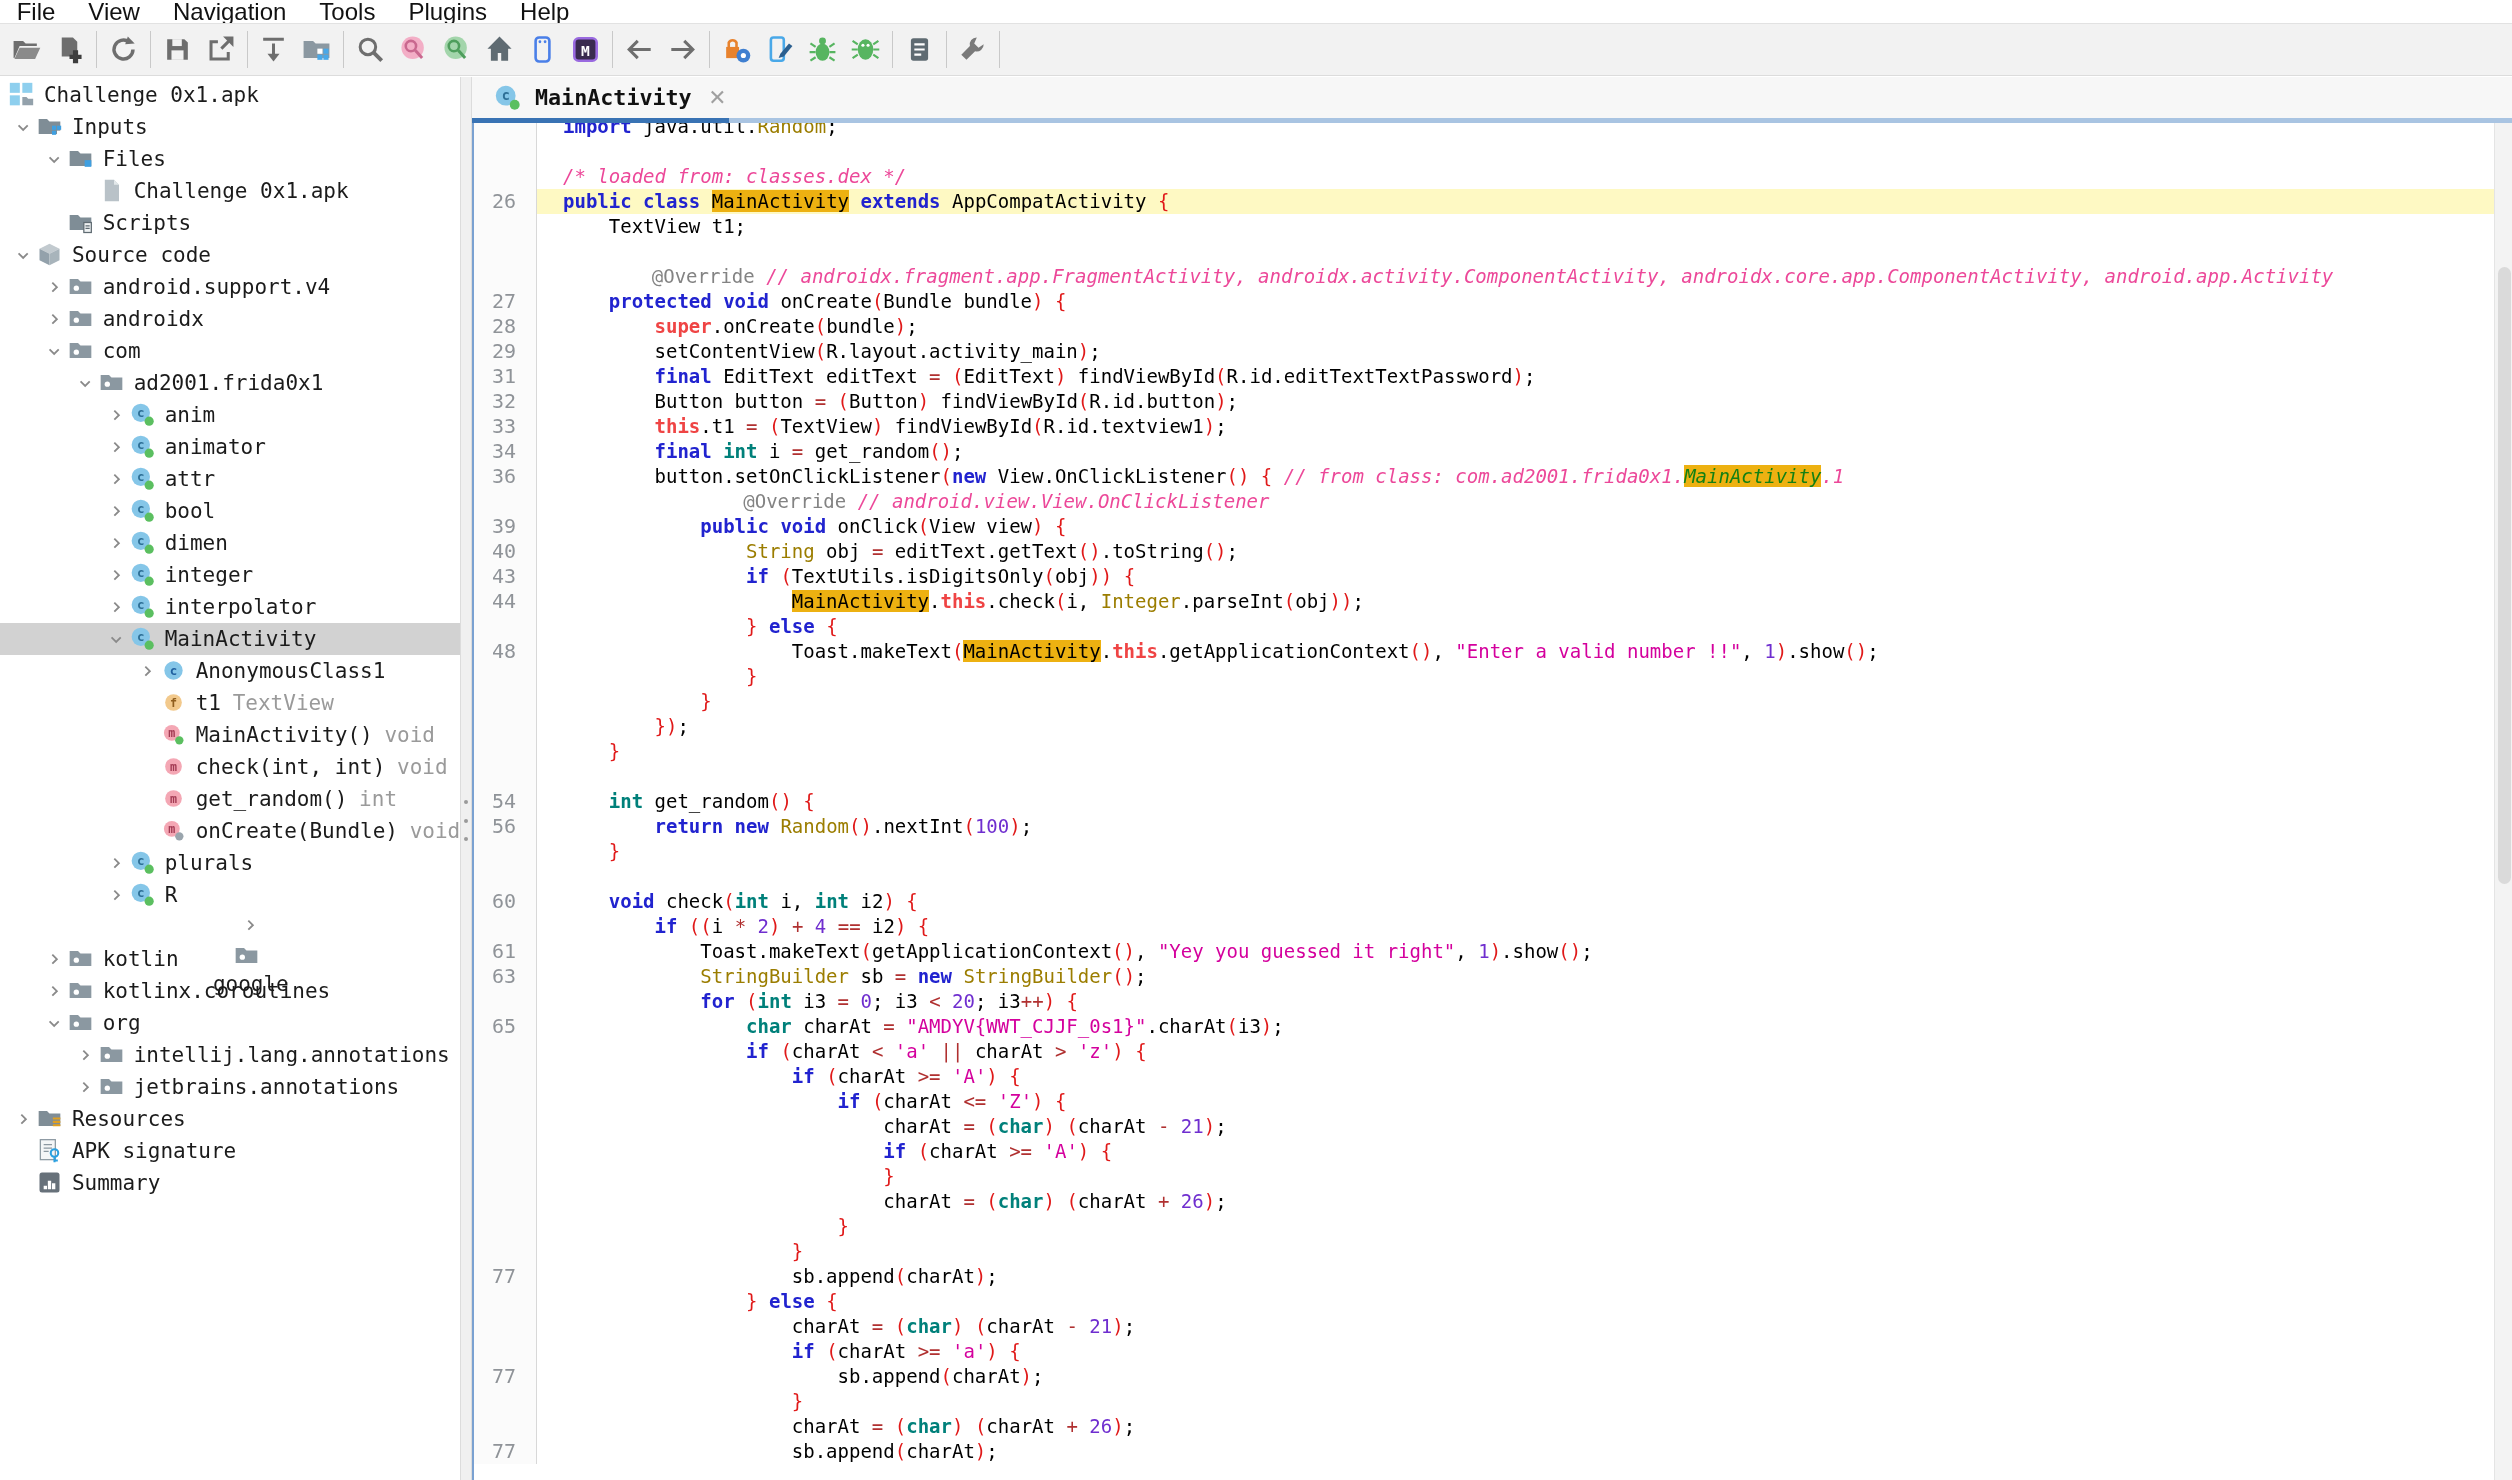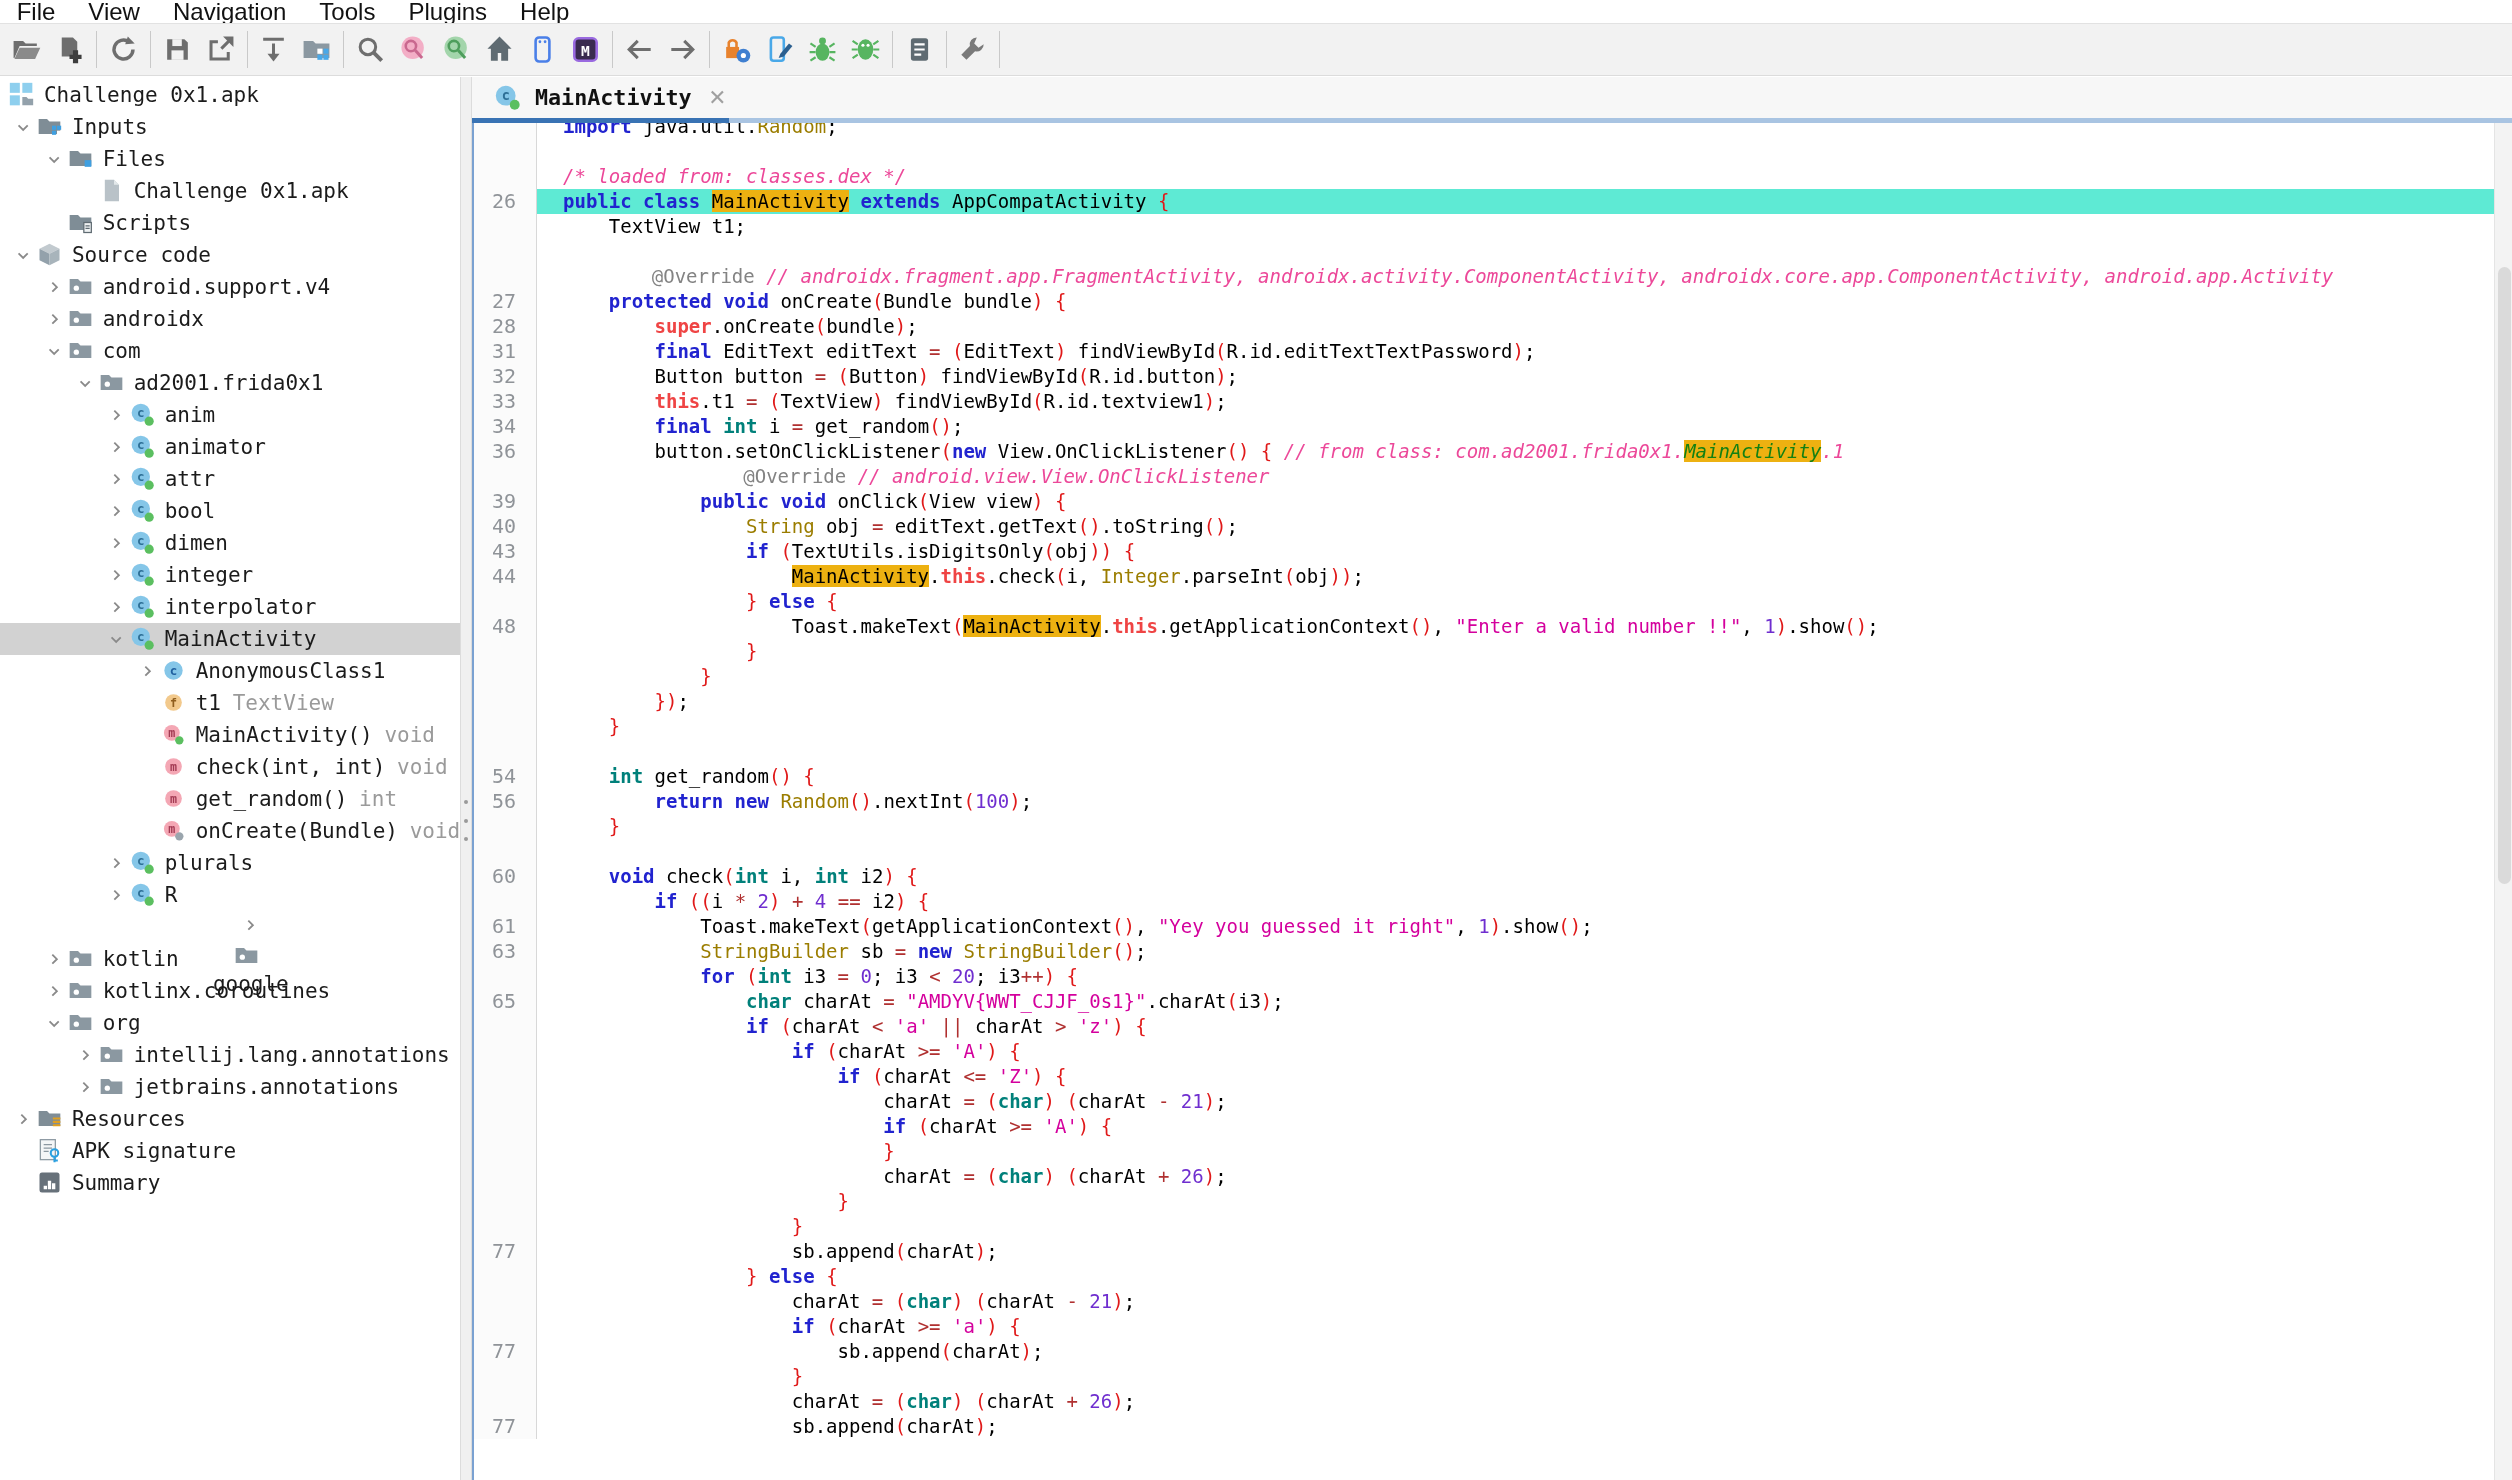--- a/index.html
+++ b/index.html
@@ -51,21 +51,21 @@
 
   
   #editorwrap { position:absolute; left:472px; top:123px; width:2040px; height:1358px; background:#fff;
                 border-left:2.5px solid #7aa1d1; overflow:hidden; }
   #code { margin-top:-9.2px; }
   .crow { display:flex; height:25px; line-height:25px; white-space:pre;
           font-family:"DejaVu Sans Mono", monospace; font-size:19px; color:#000; }
   .ln { flex:0 0 63px; text-align:right; padding-right:20px; color:#8f9398; font-size:20px;
         background:#fbfbfb; border-right:0.8px solid #d8d8d8; }
   .ct { flex:1 1 auto; padding-left:26px; }
-  .crow.cl .ct { background:#5eead4; }
+  .crow.cl .ct { background:#fef9c3; }
   .tk-k  { color:#2123cf; font-weight:bold; }
   .tk-t  { color:#00807a; font-weight:bold; }
   .tk-m  { color:#ef4444; font-weight:bold; }
   .tk-r  { color:#e01919; }
   .tk-o  { color:#b03030; }
   .tk-s  { color:#d4009d; }
   .tk-n  { color:#6f2ecf; }
   .tk-c  { color:#9b7d00; }
   .tk-cm { color:#ec4899; font-style:italic; }
   .tk-an { color:#838383;margin-left:43px; }
@@ -745,20 +745,21 @@
     <div id="code">
         <div class="crow"><span class="ln"></span><span class="ct"><span class="tk-k">import</span><span> java.util.</span><span class="tk-c">Random</span><span>;</span></span></div>
         <div class="crow"><span class="ln"></span><span class="ct"></span></div>
         <div class="crow"><span class="ln"></span><span class="ct"><span class="tk-cm">/* loaded from: classes.dex */</span></span></div>
         <div class="crow cl"><span class="ln">26</span><span class="ct"><span class="tk-k">public</span><span> </span><span class="tk-k">class</span><span> </span><span class="tk-cur"></span><span class="tk-hi">MainActivity</span><span> </span><span class="tk-k">extends</span><span> AppCompatActivity </span><span class="tk-r">{</span></span></div>
         <div class="crow"><span class="ln"></span><span class="ct"><span>    TextView t1;</span></span></div>
         <div class="crow"><span class="ln"></span><span class="ct"></span></div>
         <div class="crow"><span class="ln"></span><span class="ct"><span>    </span><span class="tk-an">@Override </span><span class="tk-cm">// androidx.fragment.app.FragmentActivity, androidx.activity.ComponentActivity, androidx.core.app.ComponentActivity, android.app.Activity</span></span></div>
         <div class="crow"><span class="ln">27</span><span class="ct"><span>    </span><span class="tk-k">protected</span><span> </span><span class="tk-k">void</span><span> onCreate</span><span class="tk-r">(</span><span>Bundle bundle</span><span class="tk-r">)</span><span> </span><span class="tk-r">{</span></span></div>
         <div class="crow"><span class="ln">28</span><span class="ct"><span>        </span><span class="tk-m">super</span><span>.onCreate</span><span class="tk-r">(</span><span>bundle</span><span class="tk-r">)</span><span>;</span></span></div>
+        <div class="crow"><span class="ln">29</span><span class="ct"><span>        setContentView</span><span class="tk-r">(</span><span>R.layout.activity_main</span><span class="tk-r">)</span><span>;</span></span></div>
         <div class="crow"><span class="ln">31</span><span class="ct"><span>        </span><span class="tk-k">final</span><span> EditText editText </span><span class="tk-o">=</span><span> </span><span class="tk-r">(</span><span>EditText</span><span class="tk-r">)</span><span> findViewById</span><span class="tk-r">(</span><span>R.id.editTextTextPassword</span><span class="tk-r">)</span><span>;</span></span></div>
         <div class="crow"><span class="ln">32</span><span class="ct"><span>        Button button </span><span class="tk-o">=</span><span> </span><span class="tk-r">(</span><span>Button</span><span class="tk-r">)</span><span> findViewById</span><span class="tk-r">(</span><span>R.id.button</span><span class="tk-r">)</span><span>;</span></span></div>
         <div class="crow"><span class="ln">33</span><span class="ct"><span>        </span><span class="tk-m">this</span><span>.t1 </span><span class="tk-o">=</span><span> </span><span class="tk-r">(</span><span>TextView</span><span class="tk-r">)</span><span> findViewById</span><span class="tk-r">(</span><span>R.id.textview1</span><span class="tk-r">)</span><span>;</span></span></div>
         <div class="crow"><span class="ln">34</span><span class="ct"><span>        </span><span class="tk-k">final</span><span> </span><span class="tk-t">int</span><span> i </span><span class="tk-o">=</span><span> get_random</span><span class="tk-r">(</span><span class="tk-r">)</span><span>;</span></span></div>
         <div class="crow"><span class="ln">36</span><span class="ct"><span>        button.setOnClickListener</span><span class="tk-r">(</span><span class="tk-k">new</span><span> View.OnClickListener</span><span class="tk-r">(</span><span class="tk-r">)</span><span> </span><span class="tk-r">{</span><span> </span><span class="tk-cm">// from class: com.ad2001.frida0x1.</span><span class="tk-hic">MainActivity</span><span class="tk-cm">.1</span></span></div>
         <div class="crow"><span class="ln"></span><span class="ct"><span>            </span><span class="tk-an">@Override </span><span class="tk-cm">// android.view.View.OnClickListener</span></span></div>
         <div class="crow"><span class="ln">39</span><span class="ct"><span>            </span><span class="tk-k">public</span><span> </span><span class="tk-k">void</span><span> onClick</span><span class="tk-r">(</span><span>View view</span><span class="tk-r">)</span><span> </span><span class="tk-r">{</span></span></div>
         <div class="crow"><span class="ln">40</span><span class="ct"><span>                </span><span class="tk-c">String</span><span> obj </span><span class="tk-o">=</span><span> editText.getText</span><span class="tk-r">(</span><span class="tk-r">)</span><span>.toString</span><span class="tk-r">(</span><span class="tk-r">)</span><span>;</span></span></div>
         <div class="crow"><span class="ln">43</span><span class="ct"><span>                </span><span class="tk-k">if</span><span> </span><span class="tk-r">(</span><span>TextUtils.isDigitsOnly</span><span class="tk-r">(</span><span>obj</span><span class="tk-r">)</span><span class="tk-r">)</span><span> </span><span class="tk-r">{</span></span></div>
         <div class="crow"><span class="ln">44</span><span class="ct"><span>                    </span><span class="tk-hi">MainActivity</span><span>.</span><span class="tk-m">this</span><span>.check</span><span class="tk-r">(</span><span>i, </span><span class="tk-c">Integer</span><span>.parseInt</span><span class="tk-r">(</span><span>obj</span><span class="tk-r">)</span><span class="tk-r">)</span><span>;</span></span></div>

